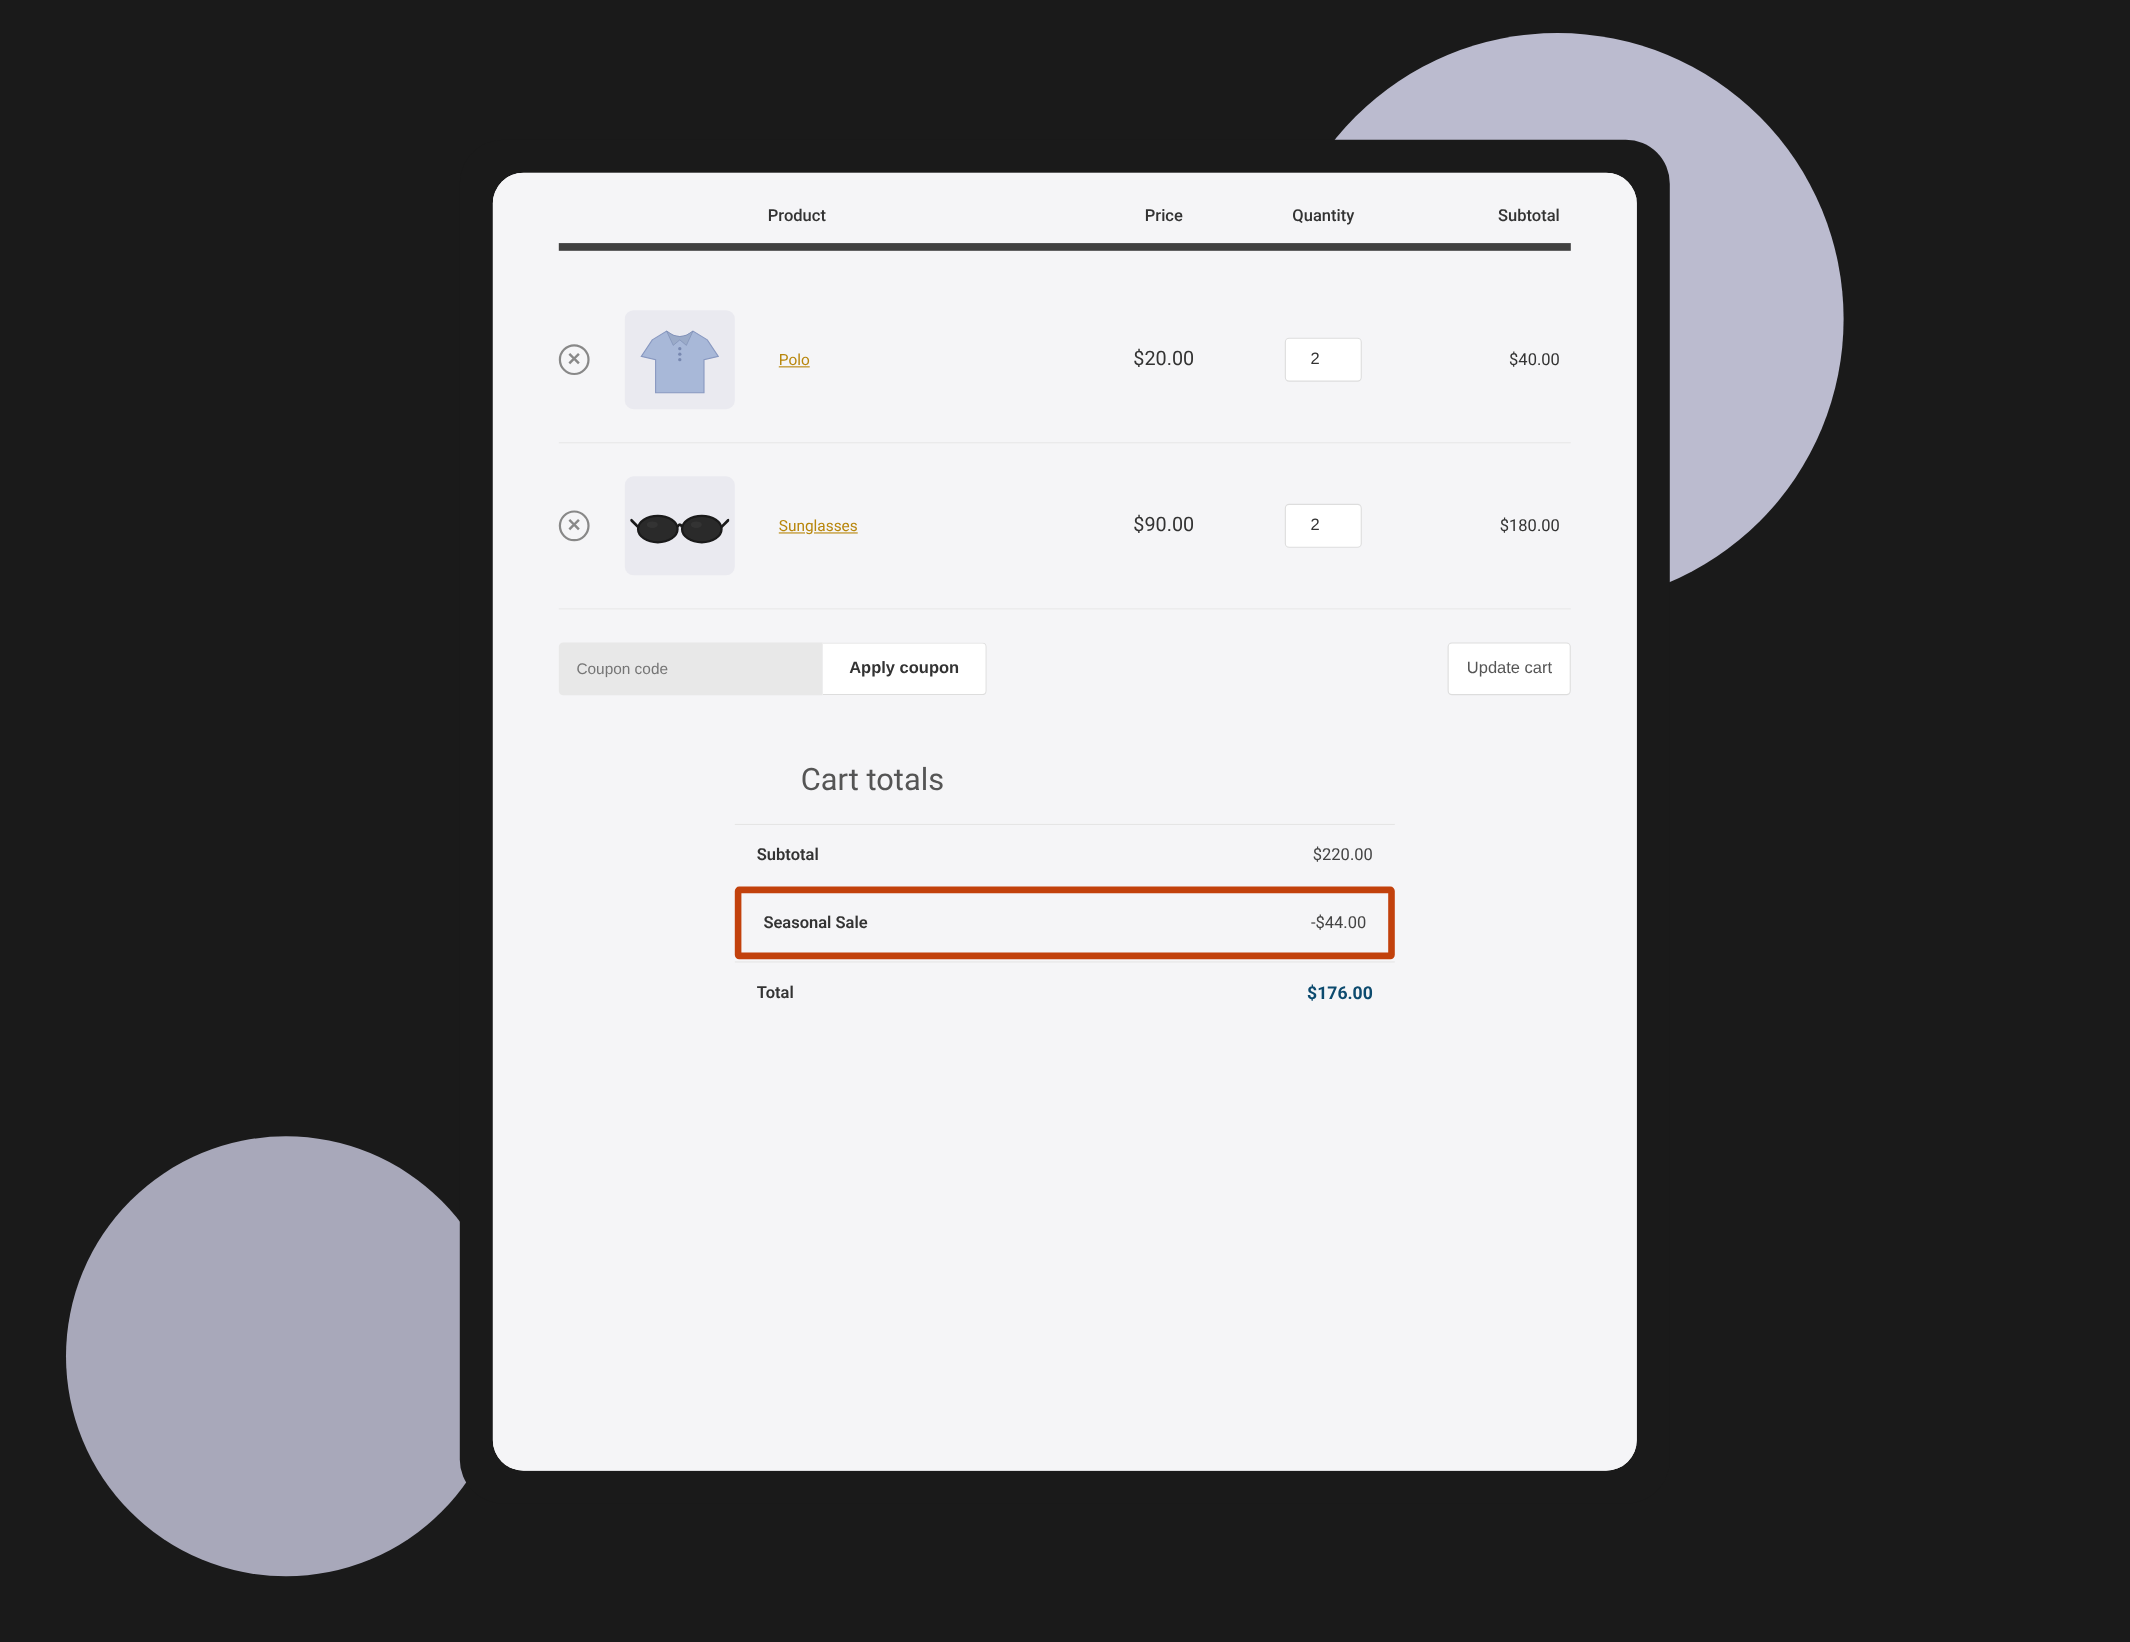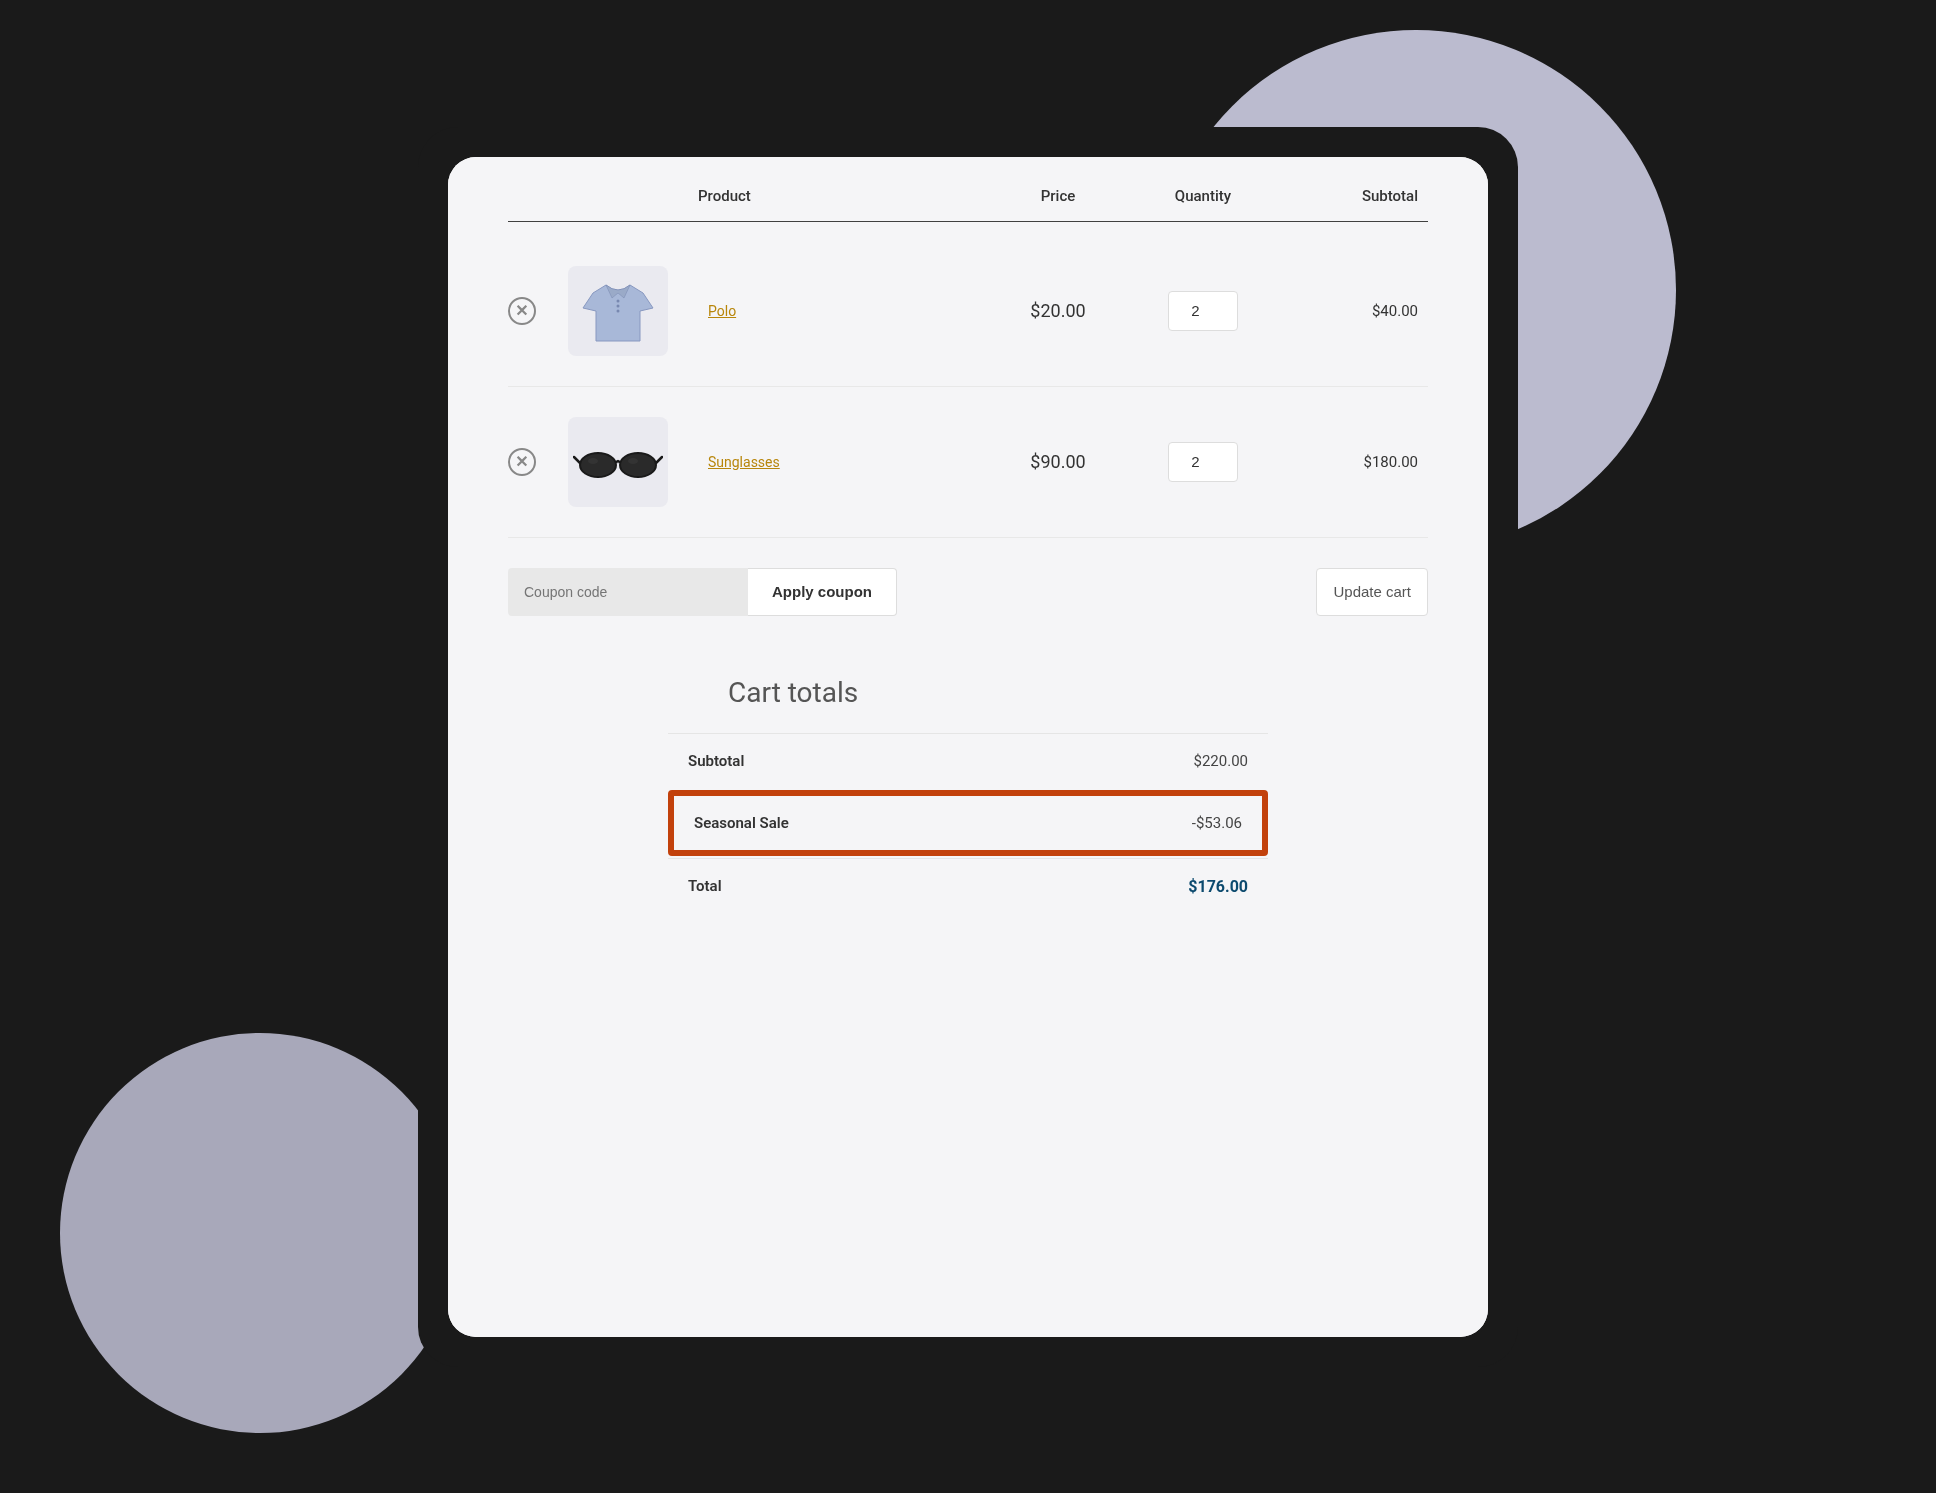--- a/index.html
+++ b/index.html
@@ -70,22 +70,22 @@
       padding: 30px 60px 40px 60px;
       height: 100%;
       overflow: hidden;
     }
 
     
     .cart-table-header {
       display: grid;
       grid-template-columns: 60px 120px 1fr 140px 150px 150px;
       padding: 0 0 16px 0;
-      border-bottom: 1px solid #404040;
-      margin-bottom: 14px;
+      border-bottom: 7px solid #404040;
+      margin-bottom: 24px;
     }
 
     .cart-table-header .col-label {
       font-size: 15px;
       font-weight: 500;
       color: #333;
       text-align: center;
     }
 
     .cart-table-header .col-label.product { text-align: left; padding-left: 10px; }
@@ -393,21 +393,21 @@
 
         <div style="width:600px;">
 
           <div class="totals-row">
             <span class="totals-label">Subtotal</span>
             <span class="totals-value">$220.00</span>
           </div>
 
           <div class="seasonal-sale-row">
             <span class="totals-label">Seasonal Sale</span>
-            <span class="seasonal-value">-$53.06</span>
+            <span class="seasonal-value">-$44.00</span>
           </div>
 
           <div class="total-row">
             <span class="totals-label">Total</span>
             <span class="total-amount">$176.00</span>
           </div>
         </div>
       </div>
 
     </div>

